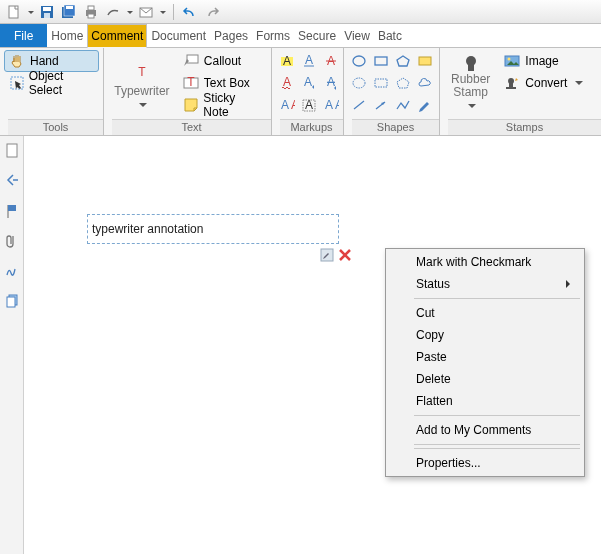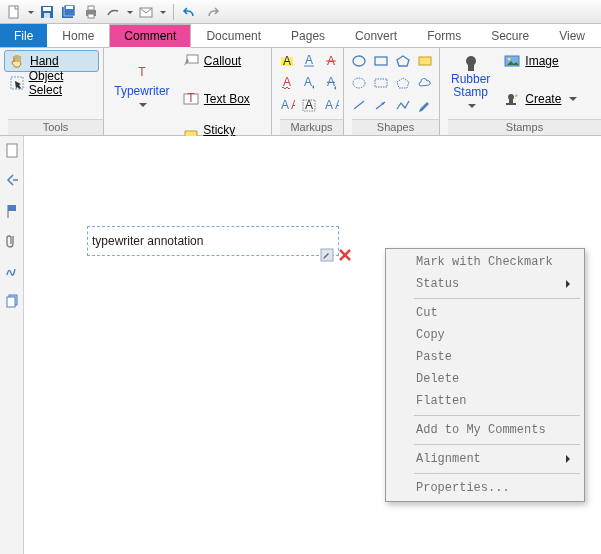--- a/index.html
+++ b/index.html
@@ -6,52 +6,52 @@
 body { background: #fff; width: 601px; height: 554px; overflow: hidden; position: relative; }
 
 
 .qat { height: 24px; background: linear-gradient(#fdfdfd, #e8e8e8); border-bottom: 1px solid #c0c0c0; display: flex; align-items: center; padding: 0 4px; gap: 2px; }
 .qat .sep { width: 1px; height: 16px; background: #b8b8b8; margin: 0 4px; }
 .qat-btn { width: 20px; height: 20px; display: flex; align-items: center; justify-content: center; cursor: pointer; border-radius: 2px; }
 
 
 .tabrow { height: 24px; background: #fff; border-bottom: 1px solid #c0c0c0; display: flex; align-items: stretch; }
 .file-tab { background: #1979ca; color: #fff; padding: 0 14px; display: flex; align-items: center; cursor: pointer; }
-.tab { padding: 0 14px; display: flex; align-items: center; color: #555; cursor: pointer; border: 1px solid transparent; border-bottom: none; }
-.tab.active { border: 1px solid #c0c0c0; border-bottom: 1px solid #f5f5f5; background: #ec4899; margin-bottom: -1px; color: #000; }
+.tab { padding: 0 3px; display: flex; align-items: center; color: #555; cursor: pointer; border: 1px solid transparent; border-bottom: none; }
+.tab.active { border: 1px solid #c0c0c0; border-bottom: 1px solid #f5f5f5; background: #eab308; margin-bottom: -1px; color: #000; }
 
 
 .ribbon { height: 88px; background: #f5f5f5; border-bottom: 1px solid #c0c0c0; display: flex; }
 .group { border-right: 1px solid #c0c0c0; display: flex; flex-direction: column; }
 .group-body { flex: 1; padding: 2px 4px; display: flex; align-items: flex-start; }
 .group-label { height: 16px; border-top: 1px solid #d0d0d0; background: #ececec; text-align: center; color: #666; font-size: 11px; line-height: 15px; margin-left: 8px; }
 .vbtn { display: flex; flex-direction: column; align-items: center; justify-content: center; padding: 2px 6px; cursor: pointer; border: 1px solid transparent; border-radius: 2px; min-width: 48px; height: 66px; }
-.hbtn { display: flex; align-items: center; gap: 5px; padding: 10px 4px; cursor: pointer; border: 1px solid transparent; border-radius: 3px; height: 22px; text-decoration: underline; }
+.hbtn { display: flex; align-items: center; gap: 5px; padding: 10px 4px; cursor: pointer; border: 1px solid transparent; border-radius: 3px; height: 22px; }
 .hbtn.active { background: #cfe3f0; border-color: #6fa7d0; }
-.col { display: flex; flex-direction: column; gap: 16px; }
+.col { display: flex; flex-direction: column; gap: 0; }
 .icon-grid { display: grid; grid-template-columns: repeat(3, 22px); grid-template-rows: repeat(3, 22px); gap: 0; }
 .icon-cell { display: flex; align-items: center; justify-content: center; cursor: pointer; border-radius: 2px; }
 .chev::after { content: ""; display: inline-block; border: 4px solid transparent; border-top-color: #555; margin-left: 3px; transform: translateY(2px); }
 .drop-arrow { width: 9px; display:flex; align-items:center; justify-content:center;}
 .drop-arrow::before{content:"";border:3px solid transparent;border-top-color:#555;display:block;transform:translateY(2px);}
-.vbtn .lbl { margin-top: 2px; color: #1d4ed8; }
+.vbtn .lbl { margin-top: 2px; color: #737373; }
 
 
 .sidebar { position: absolute; left: 0; top: 136px; bottom: 0; width: 24px; background: #f3f3f3; border-right: 1px solid #d0d0d0; display: flex; flex-direction: column; align-items: center; padding-top: 6px; gap: 12px; }
 .sidebar .sbtn { width: 18px; height: 18px; display: flex; align-items: center; justify-content: center; cursor: pointer; }
 
 
 .canvas { position: absolute; left: 24px; top: 136px; right: 0; bottom: 0; background: #fff; }
-.annot-box { position: absolute; left: 63px; top: 78px; width: 252px; height: 30px; border: 1.5px dashed #7da8d0; background: #fff; display: flex; align-items: center; padding: 0 4px; font-family: "Courier New", monospace; font-size: 17px; color: #222; margin-top: 12px; }
+.annot-box { position: absolute; left: 63px; top: 78px; width: 252px; height: 30px; border: 1.5px dashed #7da8d0; background: #fff; display: flex; align-items: center; padding: 0 4px; font-family: "Courier New", monospace; font-size: 17px; color: #222; }
 .annot-ctrl { position: absolute; left: 296px; top: 112px; display: flex; gap: 5px; align-items: center;}
 .annot-ctrl span{cursor:pointer;}
 
 
 .ctx { position: absolute; left: 361px; top: 112px; width: 200px; background: #f2f2f2; border: 1px solid #9a9a9a; box-shadow: 2px 3px 6px rgba(0,0,0,.25); padding: 2px; }
-.ctx-item { height: 22px; display: flex; align-items: center; padding: 0 18px 0 28px; color: #737373; cursor: default; position: relative; font-family: Liberation Mono, monospace; }
+.ctx-item { height: 22px; display: flex; align-items: center; padding: 0 18px 0 28px; color: #000000; cursor: default; position: relative; }
 .ctx-sep { height: 1px; background: #c8c8c8; margin: 3px 2px 3px 26px; }
 .ctx-item.sub::after { content: ""; position: absolute; right: 8px; top: 7px; border: 4px solid transparent; border-left-color: #333; }
 
 svg { display: block; }
 </style>
 </head>
 <body>
 
 <div class="qat">
   <div class="qat-btn">
@@ -107,21 +107,20 @@
       </svg>
   </div>
 </div>
 
 <div class="tabrow">
   <div class="file-tab">File</div>
   <div class="tab">Home</div>
   <div class="tab active">Comment</div>
   <div class="tab">Document</div>
   <div class="tab">Pages</div>
-  <div class="tab">Convert</div>
   <div class="tab">Forms</div>
   <div class="tab">Secure</div>
   <div class="tab">View</div>
   <div class="tab">Batc</div>
 </div>
 
 <div class="ribbon">
 
   <div class="group" style="width:104px">
     <div class="group-body">
@@ -332,21 +331,21 @@
             </svg>
           <span>Image</span>
         </div>
         <div class="hbtn">
           <svg width="16" height="14">
               <circle cx="7" cy="5" r="3" fill="#555"></circle>
               <rect x="5" y="7" width="4" height="4" fill="#555"></rect>
               <rect x="2" y="11" width="10" height="2" fill="#555"></rect>
               <path d="M12 2l-1 3 3-1z" fill="#e0a030"></path>
             </svg>
-          <span>Create</span>
+          <span>Convert</span>
           <span class="chev"></span>
         </div>
       </div>
     </div>
     <div class="group-label">Stamps</div>
   </div>
 </div>
 
 <div class="sidebar">
   <div class="sbtn">
@@ -407,17 +406,16 @@
     <div class="ctx-item sub">Status</div>
     <div class="ctx-sep"></div>
     <div class="ctx-item">Cut</div>
     <div class="ctx-item">Copy</div>
     <div class="ctx-item">Paste</div>
     <div class="ctx-item">Delete</div>
     <div class="ctx-item">Flatten</div>
     <div class="ctx-sep"></div>
     <div class="ctx-item">Add to My Comments</div>
     <div class="ctx-sep"></div>
-    <div class="ctx-item sub">Alignment</div>
     <div class="ctx-sep"></div>
     <div class="ctx-item">Properties...</div>
   </div>
 </div>
 
 </body></html>

